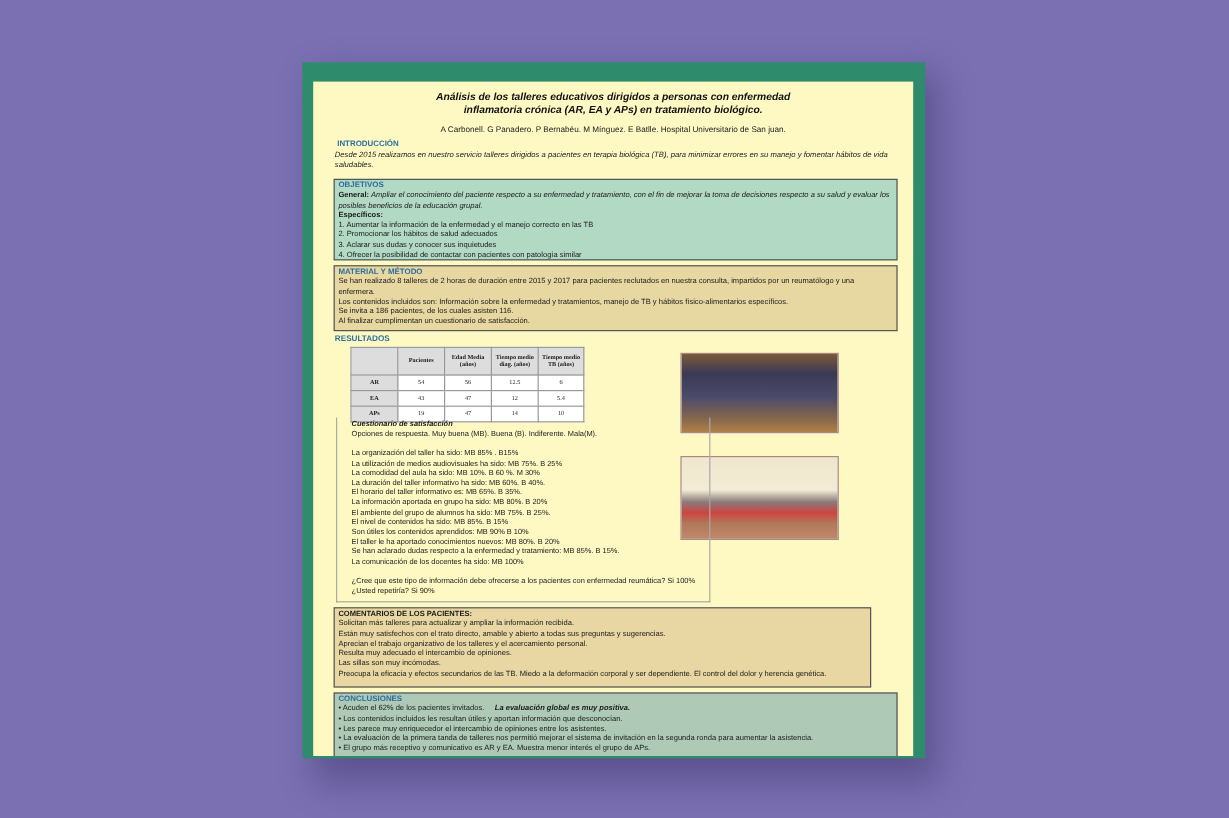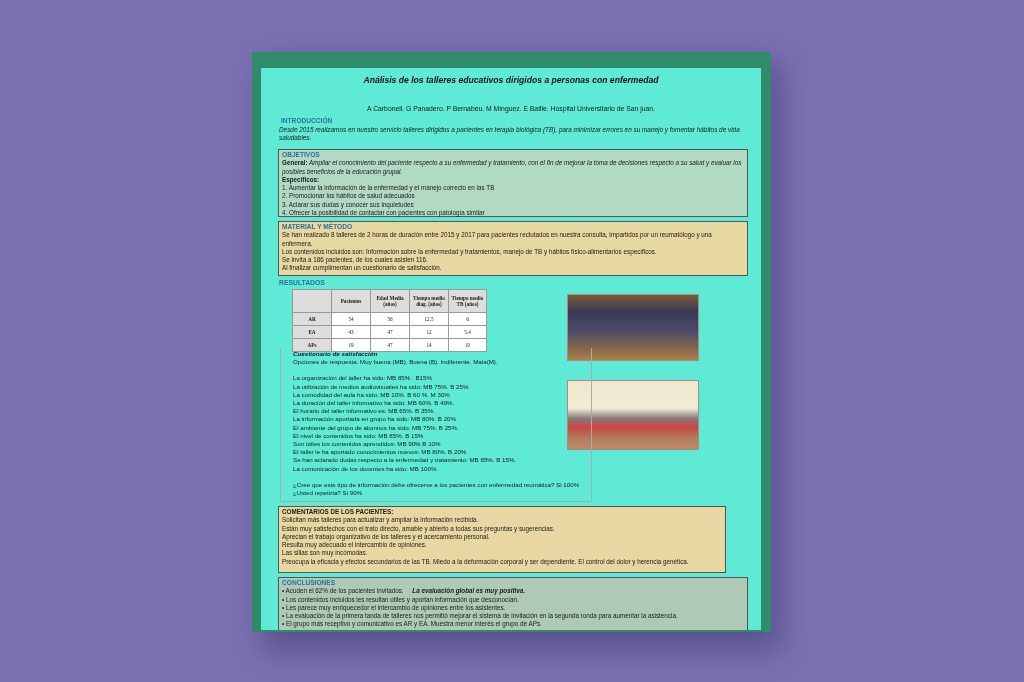--- a/index.html
+++ b/index.html
@@ -12,21 +12,21 @@
   .shadow {
     position: absolute; left: 262px; top: 62px; width: 520px; height: 590px;
     background: rgba(40,30,80,0.35); filter: blur(14px);
   }
   .frame {
     position: absolute; left: 252px; top: 52px; width: 519px; height: 580px;
     background: #2e8b6c;
   }
   .poster {
     position: absolute; left: 261px; top: 68px; width: 500px; height: 562px;
-    background: #5eead4; overflow: hidden; color: #1a1a1a;
+    background: #fef9c3; overflow: hidden; color: #1a1a1a;
   }
   .title {
     position: absolute; left: 0; top: 7px; width: 500px; text-align: center;
     font-weight: bold; font-style: italic; font-size: 8.6px; line-height: 11px; color: #111;
   }
   .authors {
     position: absolute; left: 0; top: 37px; width: 500px; text-align: center; font-size: 6.8px;
   }
   .sec-h { color: #2c6f9e; font-weight: bold; font-size: 6.6px; }
   .intro-h { position: absolute; left: 20px; top: 49px; }
@@ -59,20 +59,21 @@
 </style>
 </head>
 <body>
 
 <div class="shadow"></div>
 <div class="frame"></div>
 <div class="poster">
 
   <div class="title">
     <div>Análisis de los talleres educativos dirigidos a personas con enfermedad</div>
+    <div>inflamatoria  crónica  (AR, EA y APs)  en tratamiento biológico.</div>
   </div>
   <div class="authors">A Carbonell.  G Panadero.  P Bernabéu.  M Mínguez. E Batlle. Hospital Universitario de San juan.</div>
 
   <div class="sec-h intro-h">INTRODUCCIÓN</div>
   <div class="intro-t">Desde 2015 realizamos en nuestro servicio talleres dirigidos a pacientes en terapia biológica (TB), para minimizar errores en su manejo y  fomentar hábitos de vida saludables.</div>
 
   <div class="box obj">
     <div class="sec-h">OBJETIVOS</div>
     <div><span class="lbl">General:</span><span class="ital"> Ampliar el conocimiento del paciente respecto a su enfermedad y tratamiento, con el fin de mejorar la toma de decisiones respecto a su salud y evaluar los posibles beneficios  de la educación grupal.</span></div>
     <div class="lbl">Específicos:</div>

